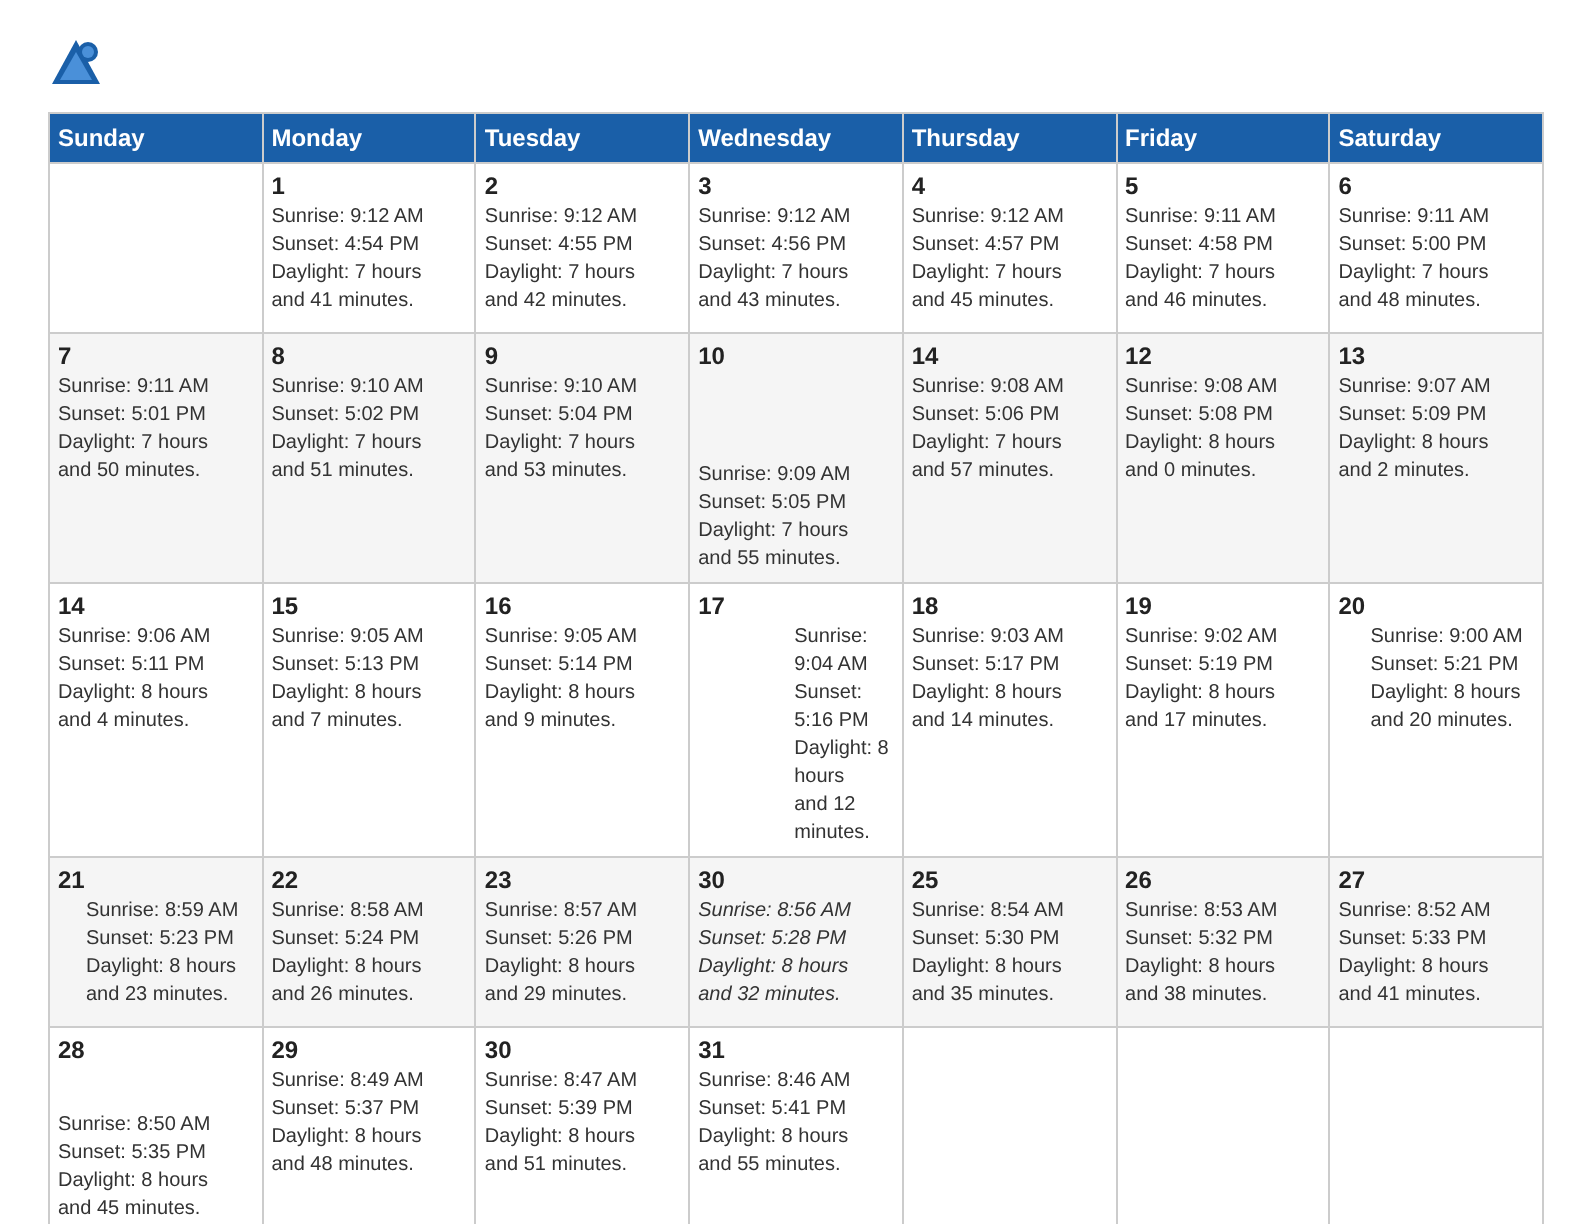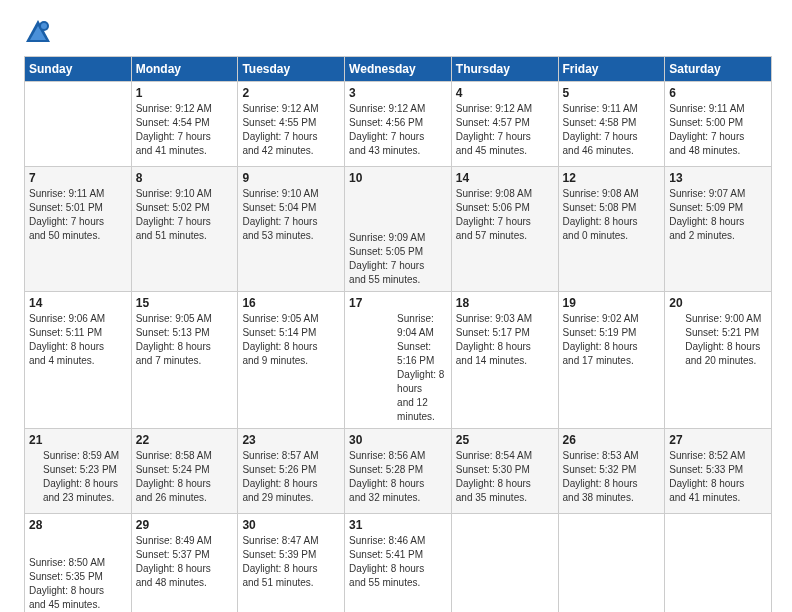--- a/index.html
+++ b/index.html
@@ -298,21 +298,21 @@
           </td>
           <td>
             <span class="day-num">23</span>
             <div class="day-info" style="white-space: pre-line;">Sunrise: 8:57 AM
 Sunset: 5:26 PM
 Daylight: 8 hours
 and 29 minutes.</div>
           </td>
           <td>
             <span class="day-num">30</span>
-            <div class="day-info" style="white-space: pre-line;">Sunrise: 8:56 AM
+            <div class="day-info" style="white-space: pre-line; font-style: italic;">Sunrise: 8:56 AM
 Sunset: 5:28 PM
 Daylight: 8 hours
 and 32 minutes.</div>
           </td>
           <td>
             <span class="day-num">25</span>
             <div class="day-info" style="white-space: pre-line;">Sunrise: 8:54 AM
 Sunset: 5:30 PM
 Daylight: 8 hours
 and 35 minutes.</div>

